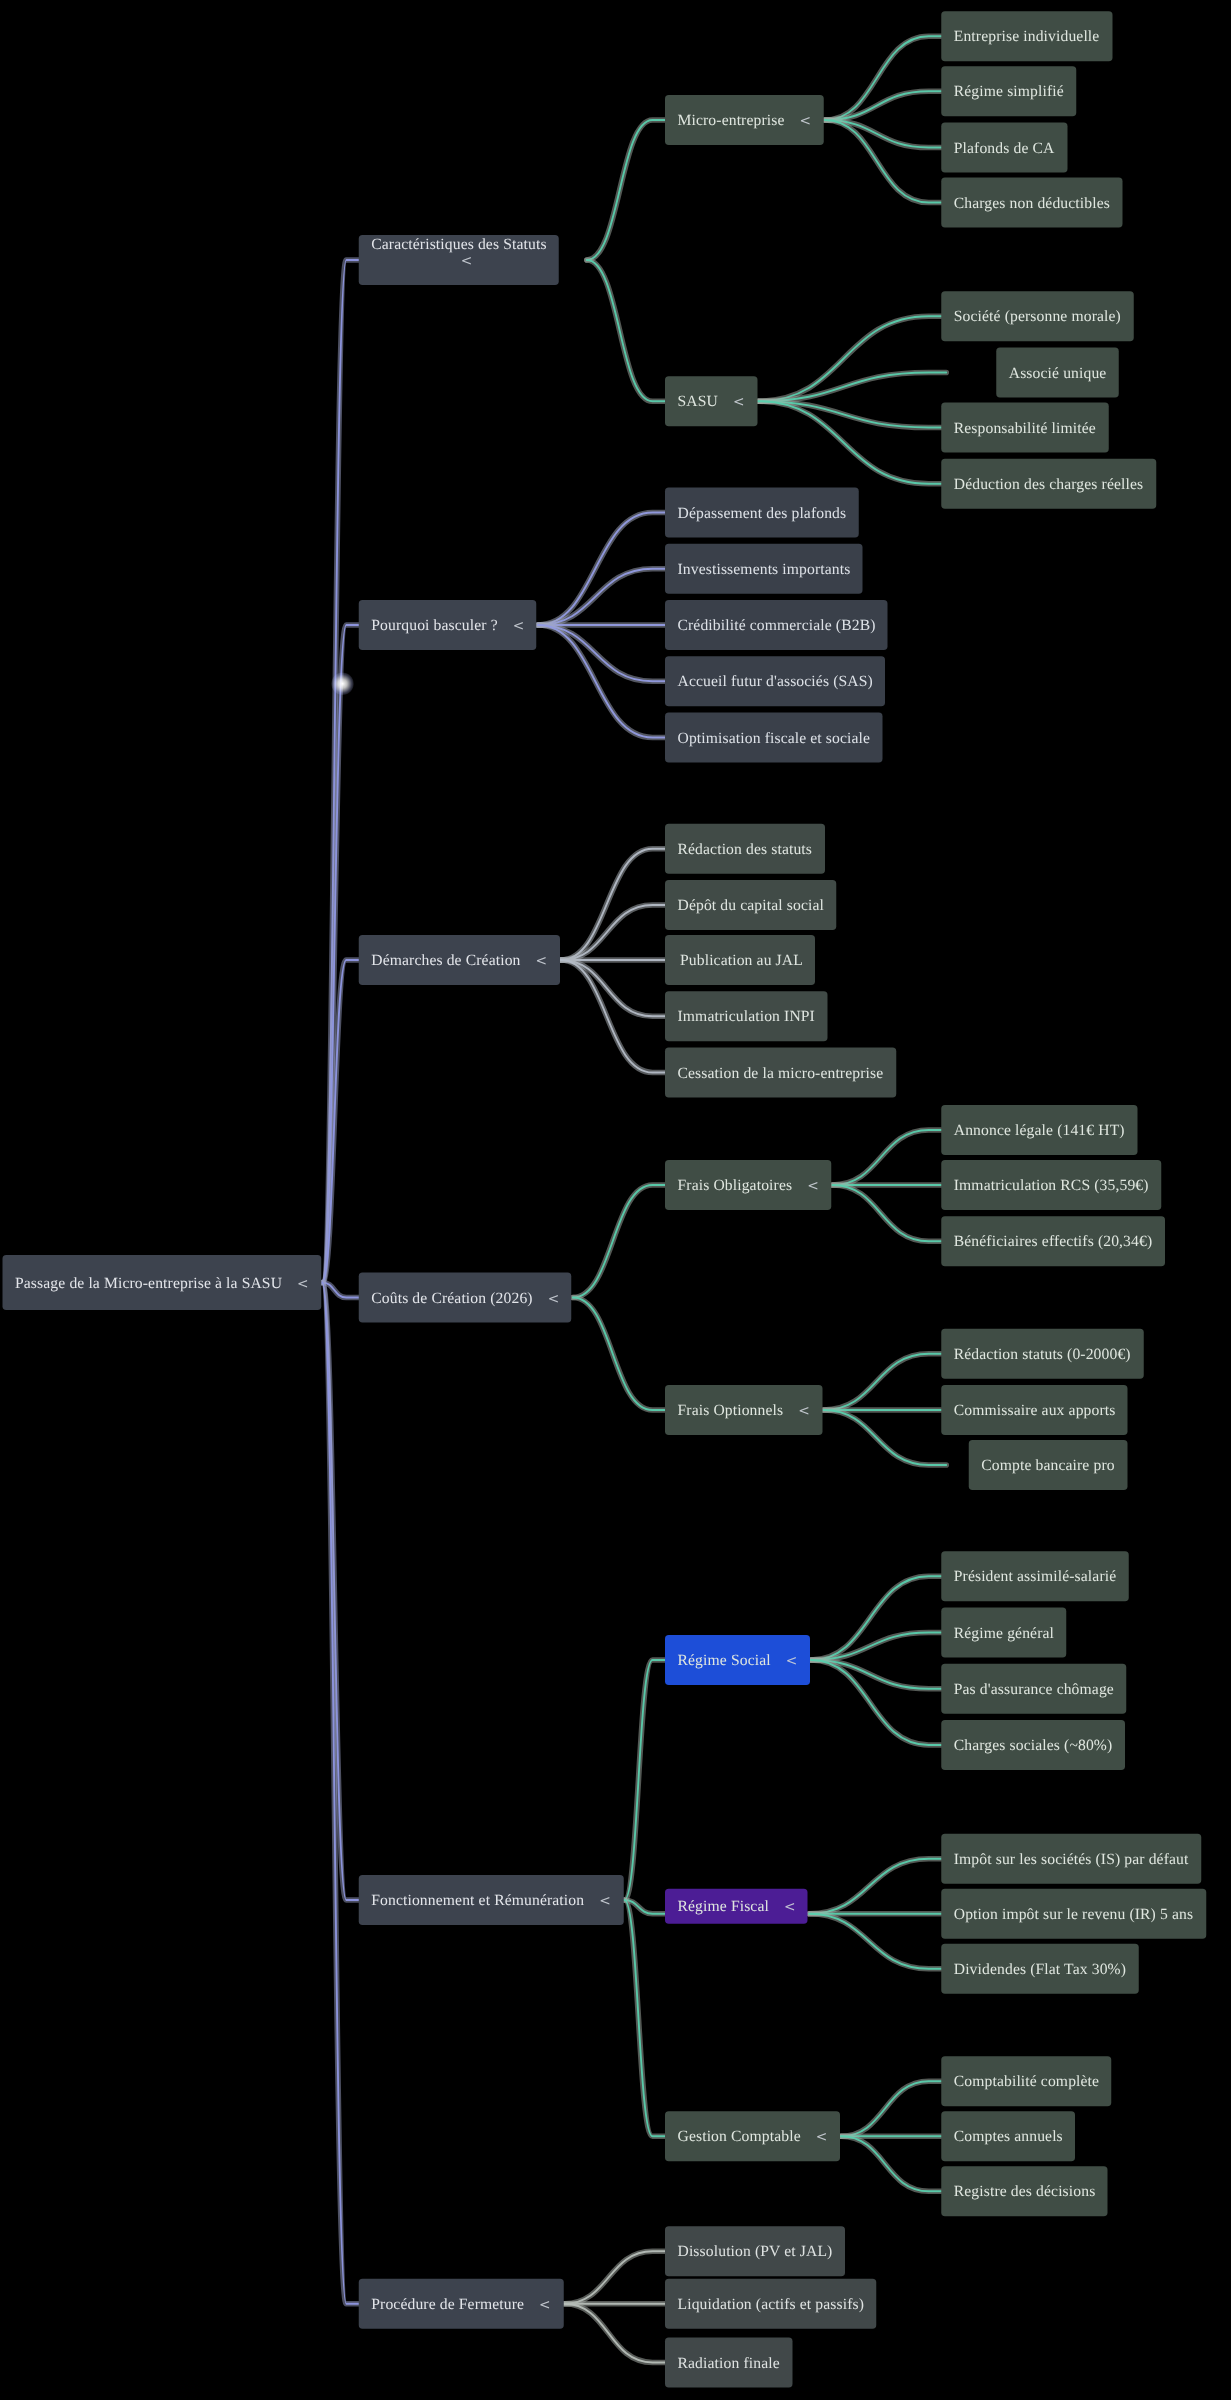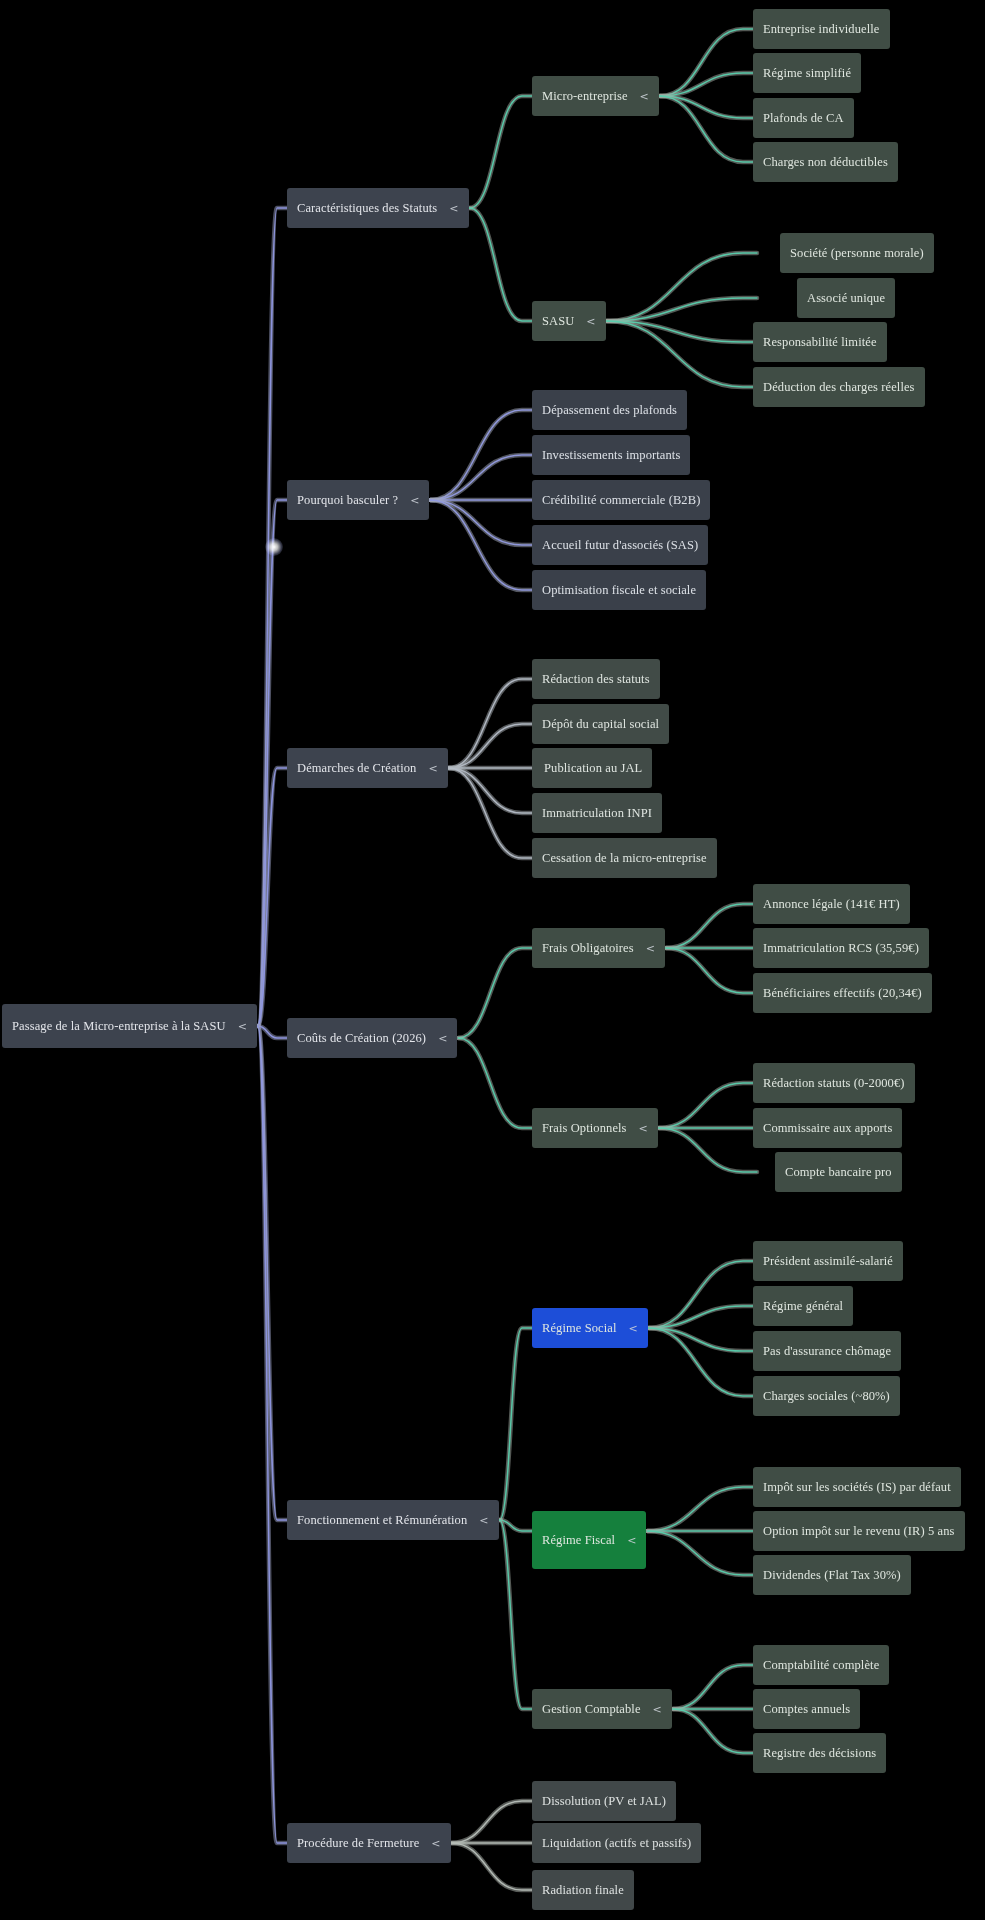--- a/index.html
+++ b/index.html
@@ -125,21 +125,21 @@
       <path d="M 451.515625 1843 C 486.7578125 1843, 486.7578125 1890, 522 1890 L 536 1890" fill="none" stroke="#b6beb8" stroke-width="1.5" stroke-opacity="0.95" stroke-linecap="round"></path>
     </svg>
   <div id="nodes">
       <div class="node" style="left: 2px; top: 1004px;">
         <div class="box" style="background: rgb(61, 67, 78); color: rgb(227, 229, 234); height: 44px; font-size: 12.5px;">
           <span class="lbl">Passage de la Micro-entreprise à la SASU</span>
           <span class="toggle">&lt;</span>
         </div>
       </div>
       <div class="node" style="left: 287px; top: 188px;">
-        <div class="box" style="background: rgb(61, 67, 78); color: rgb(227, 229, 234); height: 40px; font-size: 12.5px;">
+        <div class="box" style="background: rgb(61, 67, 78); color: rgb(227, 229, 234); height: 40px; font-size: 12.5px; flex-direction: column;">
           <span class="lbl">Caractéristiques des Statuts</span>
           <span class="toggle">&lt;</span>
         </div>
       </div>
       <div class="node" style="left: 532px; top: 76px;">
         <div class="box" style="background: rgb(64, 77, 69); color: rgb(223, 230, 223); height: 40px; font-size: 12.5px;">
           <span class="lbl">Micro-entreprise</span>
           <span class="toggle">&lt;</span>
         </div>
       </div>
@@ -163,21 +163,21 @@
           <span class="lbl">Charges non déductibles</span>
         </div>
       </div>
       <div class="node" style="left: 532px; top: 301px;">
         <div class="box" style="background: rgb(64, 77, 69); color: rgb(223, 230, 223); height: 40px; font-size: 12.5px;">
           <span class="lbl">SASU</span>
           <span class="toggle">&lt;</span>
         </div>
       </div>
       <div class="node" style="left: 753px; top: 233px;">
-        <div class="box" style="background: rgb(64, 77, 69); color: rgb(223, 230, 223); height: 40px; font-size: 12.5px; margin-left: 27px;">
+        <div class="box" style="background: rgb(64, 77, 69); color: rgb(223, 230, 223); height: 40px; font-size: 12.5px;">
           <span class="lbl">Société (personne morale)</span>
         </div>
       </div>
       <div class="node" style="left: 753px; top: 278px; margin-left: 44px;">
         <div class="box" style="background: rgb(64, 77, 69); color: rgb(223, 230, 223); height: 40px; font-size: 12.5px;">
           <span class="lbl">Associé unique</span>
         </div>
       </div>
       <div class="node" style="left: 753px; top: 322px;">
         <div class="box" style="background: rgb(64, 77, 69); color: rgb(223, 230, 223); height: 40px; font-size: 12.5px;">
@@ -325,21 +325,21 @@
         <div class="box" style="background: rgb(64, 77, 69); color: rgb(223, 230, 223); height: 40px; font-size: 12.5px;">
           <span class="lbl">Pas d'assurance chômage</span>
         </div>
       </div>
       <div class="node" style="left: 753px; top: 1376px;">
         <div class="box" style="background: rgb(64, 77, 69); color: rgb(223, 230, 223); height: 40px; font-size: 12.5px;">
           <span class="lbl">Charges sociales (~80%)</span>
         </div>
       </div>
       <div class="node" style="left: 532px; top: 1511px;">
-        <div class="box" style="background: #15803d; color: rgb(223, 230, 223); height: 58px; font-size: 12.5px;">
+        <div class="box" style="background: #4c1d95; color: rgb(223, 230, 223); height: 28px; font-size: 12.5px;">
           <span class="lbl">Régime Fiscal</span>
           <span class="toggle">&lt;</span>
         </div>
       </div>
       <div class="node" style="left: 753px; top: 1467px;">
         <div class="box" style="background: rgb(64, 77, 69); color: rgb(223, 230, 223); height: 40px; font-size: 12.5px;">
           <span class="lbl">Impôt sur les sociétés (IS) par défaut</span>
         </div>
       </div>
       <div class="node" style="left: 753px; top: 1511px;">

